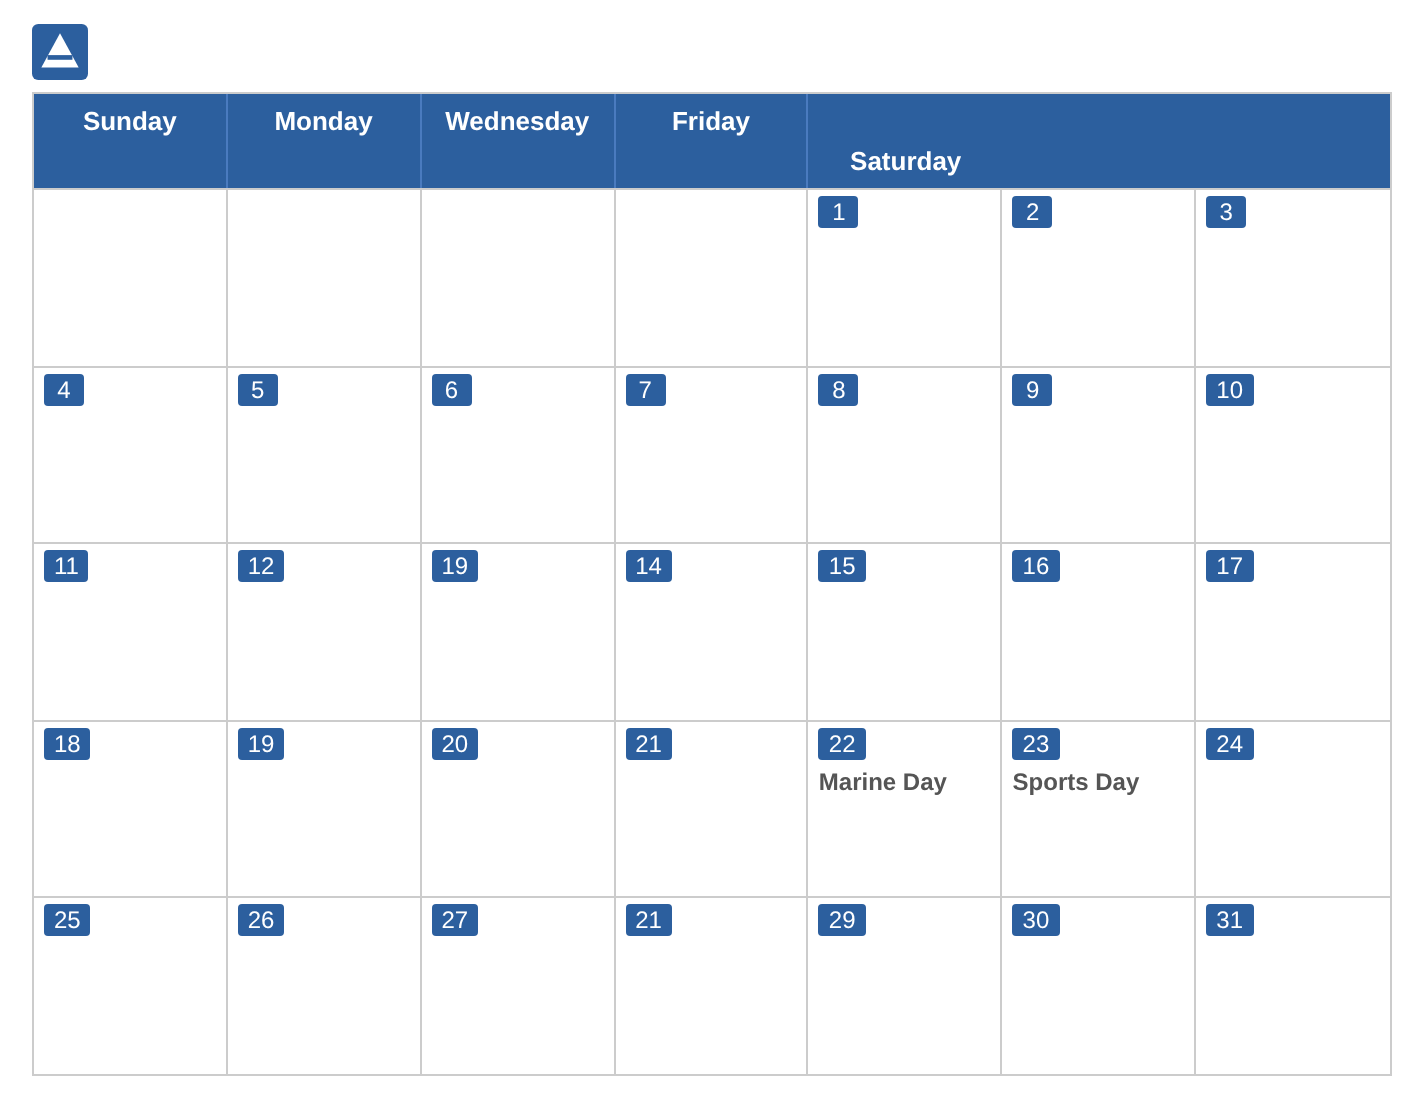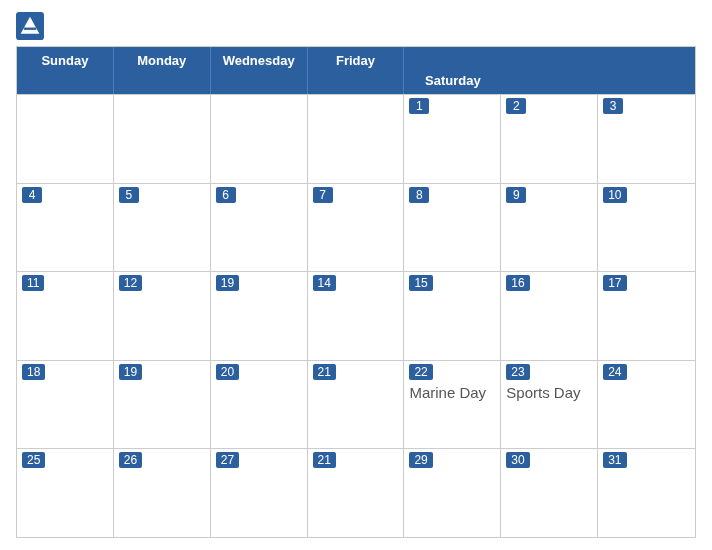--- a/index.html
+++ b/index.html
@@ -105,23 +105,24 @@
       background: #2c5f9e;
       display: inline-block;
       padding: 1px 5px;
       border-radius: 2px;
       align-self: flex-start;
       margin-bottom: 2px;
       min-width: 20px;
       text-align: center;
     }
     .cell-event {
-      font-size: 15px;
+      font-size: 12px;
       color: #555;
       margin-top: 2px;
+      font-weight: bold;
     }
   </style>
 </head>
 <body>
 
 <div class="page">
   <div class="header">
     <div class="logo">
       <svg class="logo-icon" viewBox="0 0 36 36">
         <rect width="36" height="36" rx="4" fill="#2c5f9e"></rect>

